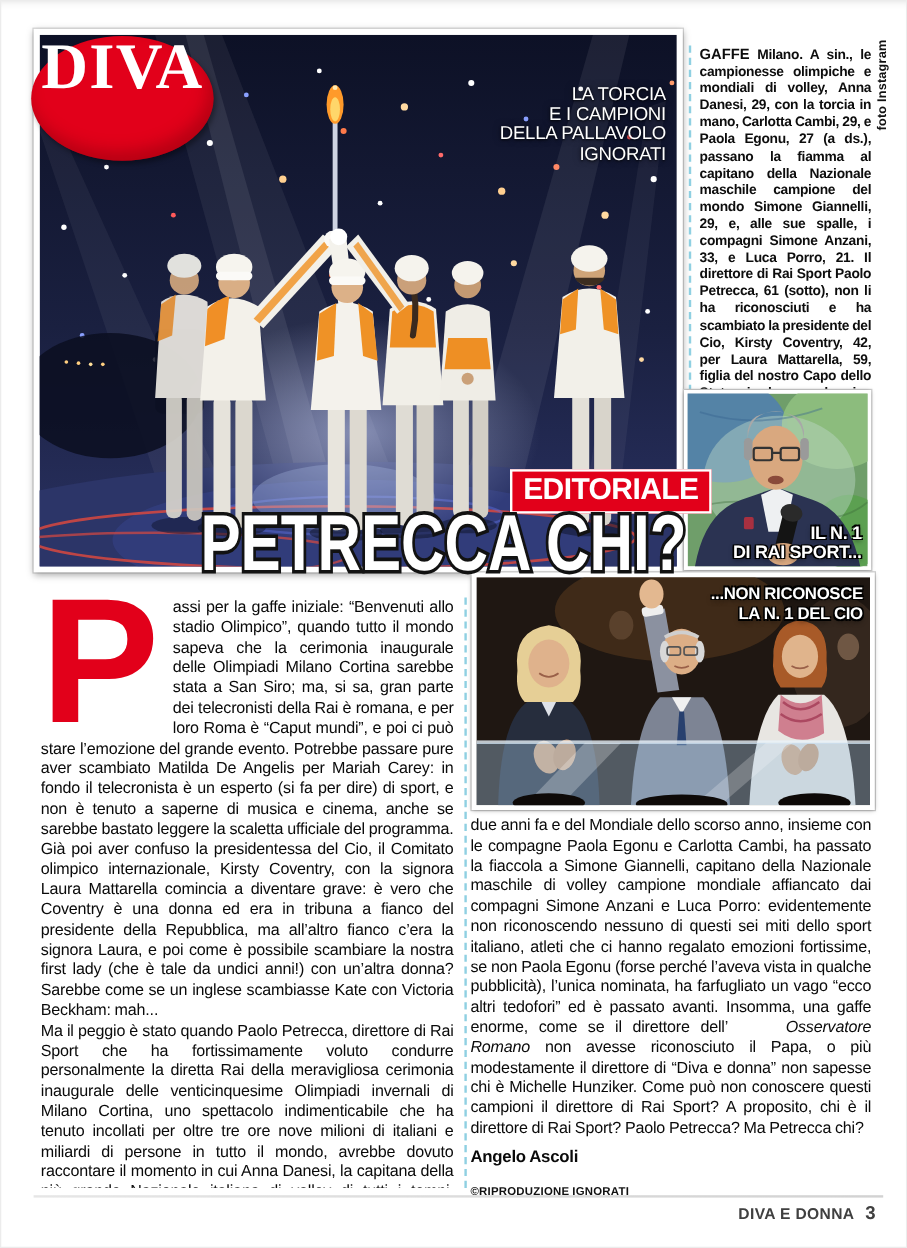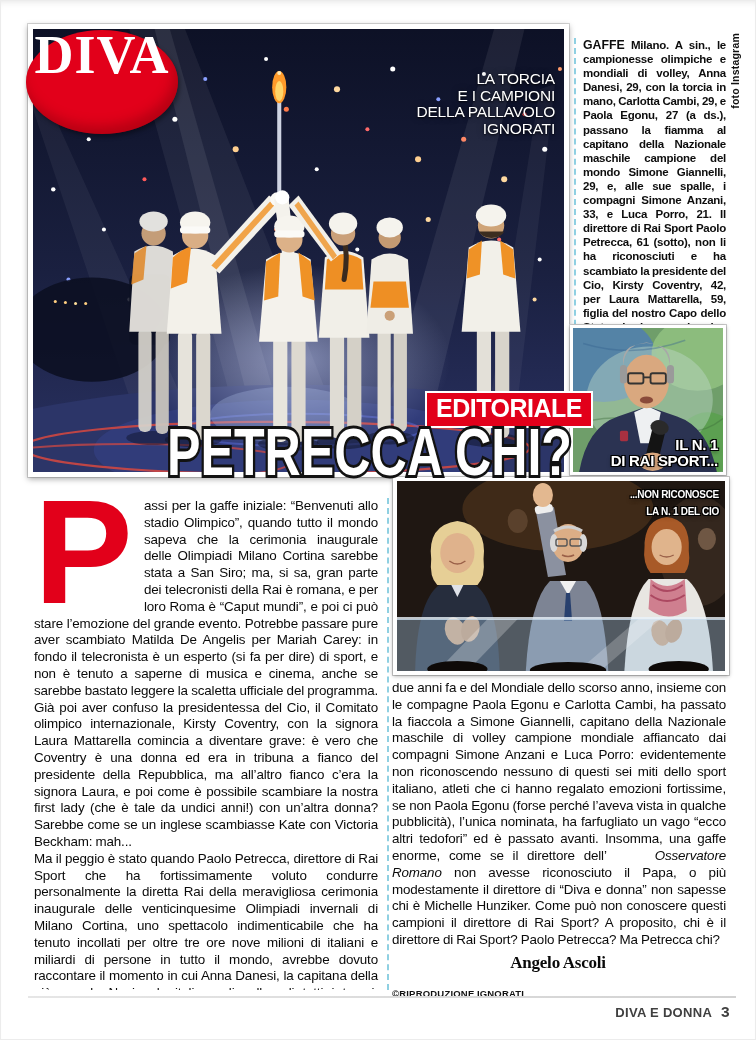--- a/index.html
+++ b/index.html
@@ -89,21 +89,21 @@
 
   
   .cio-photo-frame{
     position:absolute;left:393px;top:477px;width:336px;height:198px;
     background:#fff;padding:4px;box-shadow:0 1px 4px rgba(0,0,0,.35),0 0 0 1px #cfcfcf;
     z-index:2;
   }
   .cio-photo-frame svg{display:block;width:100%;height:100%;}
   .cio-caption{
     position:absolute;right:10px;top:9px;text-align:right;
-    color:#fff;font-weight:bold;font-size:10px;line-height:17px;letter-spacing:-.3px;
+    color:#fff;font-weight:bold;font-size:14px;line-height:17px;letter-spacing:-.3px;
   }
 
   .outlined{
     text-shadow:-1.2px -1.2px 0 #000,1.2px -1.2px 0 #000,-1.2px 1.2px 0 #000,
                  1.2px 1.2px 0 #000,0 2px 4px rgba(0,0,0,.55);
   }
 
   
   .bodycopy{
     font-size:13.4px;line-height:16.8px;text-align:justify;
@@ -118,22 +118,22 @@
   }
   .col-left p,.col-right p{margin:0;}
   .dropcap{
     float:left;width:103px;height:101px;
     font-size:148px;line-height:101px;font-weight:bold;
     color:var(--brand-red);letter-spacing:0;
     margin:3px 7px 0 0;text-align:left;
   }
   .it{font-style:italic;margin-left:48px;}
   .byline{
-    text-align:center;font-weight:bold;font-size:17px;margin-top:6px;
-    letter-spacing:-.2px;padding-right:2px;font-family:Liberation Serif, serif;
+    text-align:left;font-weight:bold;font-size:14px;margin-top:6px;
+    letter-spacing:-.2px;padding-right:2px;
   }
   .copyright{
     margin-top:14px;font-size:9.5px;font-weight:bold;letter-spacing:.2px;color:#111;
   }
 
   
   .bottom-rule{
     position:absolute;left:28px;right:20px;top:996px;height:2px;
     background:linear-gradient(to right,#e6e6e6,#d2d2d2);
   }

